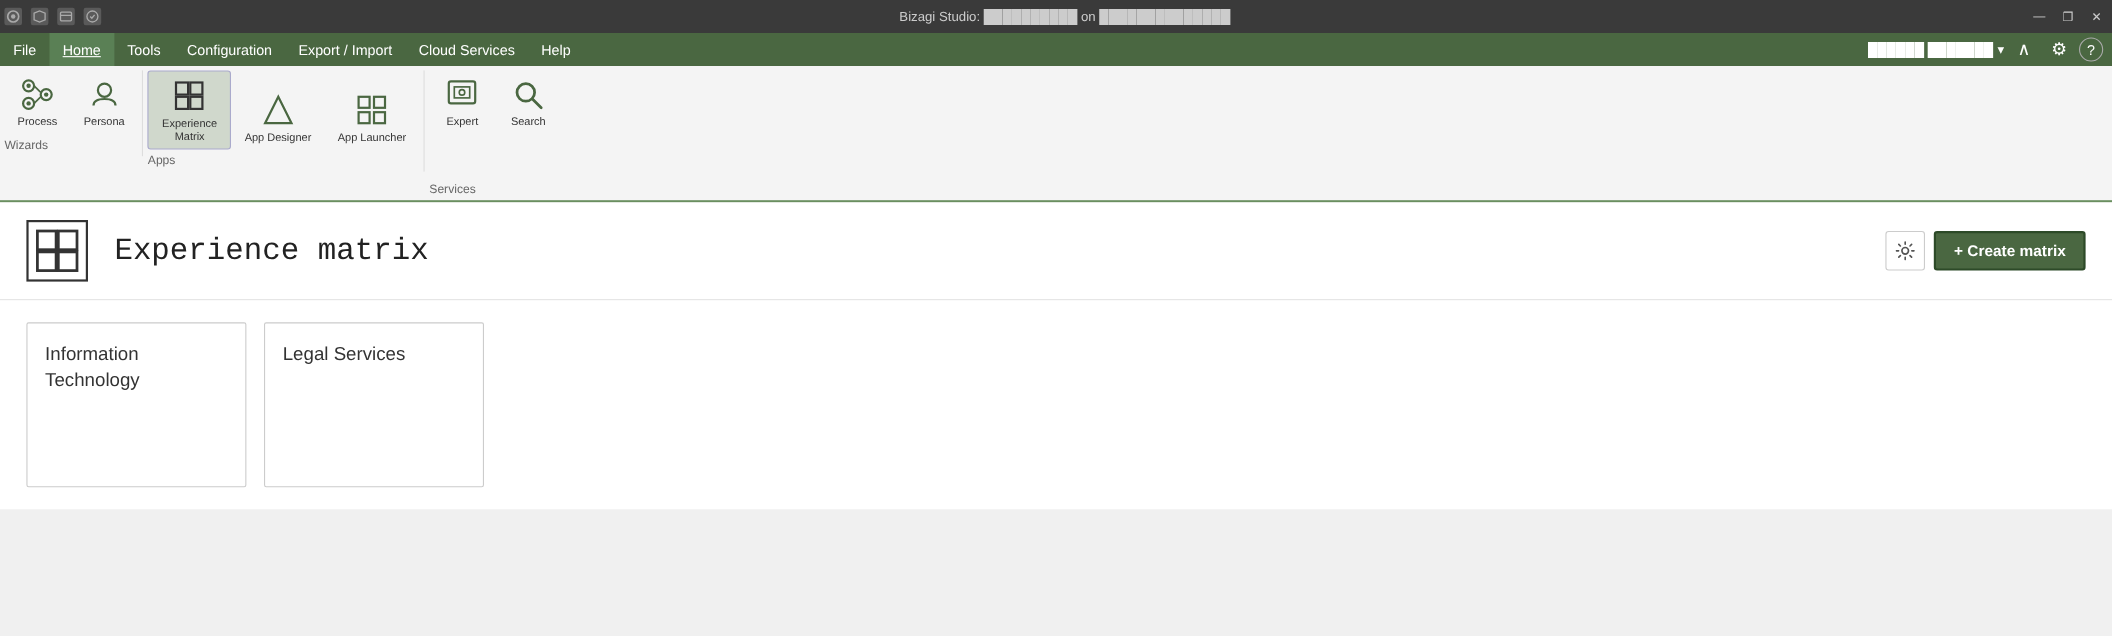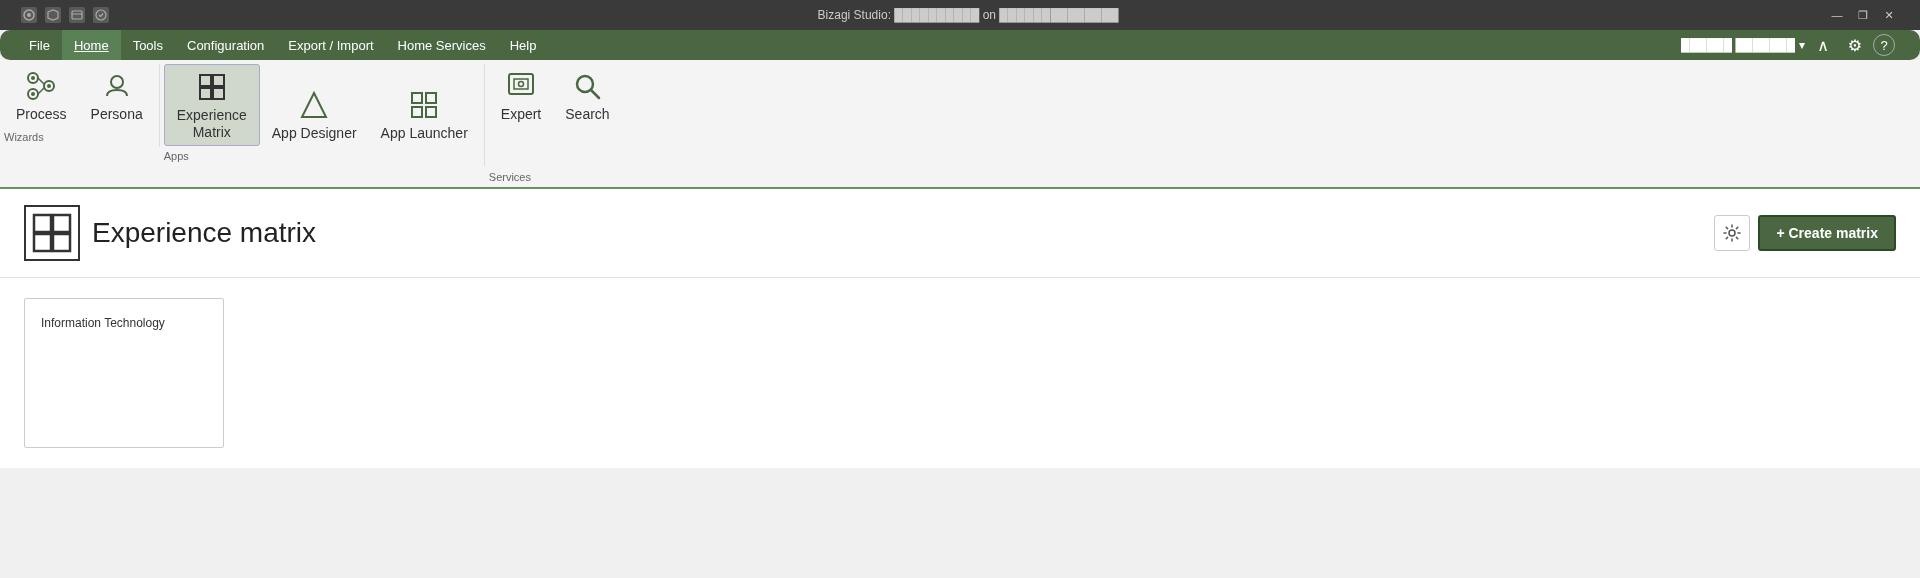--- a/index.html
+++ b/index.html
@@ -5,38 +5,37 @@
     * { margin: 0; padding: 0; box-sizing: border-box; }
     body { font-family: 'Segoe UI', Arial, sans-serif; background: #f0f0f0; width: 1920px; height: 578px; overflow: hidden; }
 
     
     .title-bar {
       background: #3a3a3a;
       height: 30px;
       display: flex;
       align-items: center;
       justify-content: space-between;
-      padding: 0 21px;
+      padding: 0 4px;
       color: #ccc;
       font-size: 12px;
     }
     .title-bar-left { display: flex; align-items: center; gap: 8px; }
     .title-bar-center { flex: 1; text-align: center; font-size: 12px; color: #ccc; }
     .title-bar-right { display: flex; align-items: center; gap: 6px; }
     .title-icon { width: 16px; height: 16px; background: #5a5a5a; border-radius: 2px; display: inline-flex; align-items: center; justify-content: center; font-size: 10px; color: #ccc; }
     .win-btn { width: 20px; height: 16px; display: inline-flex; align-items: center; justify-content: center; font-size: 11px; color: #ccc; cursor: pointer; }
 
     
     .menu-bar {
       background: #4a6741;
       height: 30px;
       display: flex;
       align-items: stretch;
-      padding: 0 17px;
-      border-radius: 10px;
+      padding: 0 0;
     }
     .menu-item {
       padding: 0 12px;
       color: #fff;
       font-size: 13px;
       display: flex;
       align-items: center;
       cursor: pointer;
       white-space: nowrap;
     }
@@ -75,36 +74,36 @@
       justify-content: center;
       padding: 6px 12px 4px;
       cursor: pointer;
       border-radius: 3px;
       min-width: 60px;
       gap: 4px;
       background: transparent;
       border: none;
     }
     .ribbon-btn.active { background: #d0d8cc; border: 1px solid #aac; }
-    .ribbon-btn-label { font-size: 14px; color: #333; text-align: center; line-height: 1.2; }
+    .ribbon-btn-label { font-size: 10px; color: #333; text-align: center; line-height: 1.2; }
     .ribbon-icon { width: 32px; height: 32px; display: flex; align-items: center; justify-content: center; }
 
     
     svg { display: block; }
 
     
     .page-header {
       display: flex;
       align-items: center;
       justify-content: space-between;
       padding: 16px 24px;
       background: #fff;
       border-bottom: 1px solid #e0e0e0;
     }
-    .page-header-left { display: flex; align-items: center; gap: 12px; }
+    .page-header-left { display: flex; align-items: center; gap: 24px; font-family: Liberation Mono, monospace; }
     .page-title-icon {
       width: 56px;
       height: 56px;
       border: 2px solid #333;
       display: flex;
       align-items: center;
       justify-content: center;
     }
     .page-title {
       font-size: 28px;
@@ -145,21 +144,21 @@
       width: 200px;
       height: 150px;
       border: 1px solid #ccc;
       background: #fff;
       display: flex;
       align-items: flex-start;
       padding: 16px;
       cursor: pointer;
       border-radius: 2px;
     }
-    .matrix-card-title { font-size: 12px; color: #333; line-height: 1.4; }
+    .matrix-card-title { font-size: 17px; color: #333; line-height: 1.4; }
   </style>
 </head>
 <body>
 
 <div class="title-bar">
   <div class="title-bar-left">
     <span class="title-icon">
       <svg width="14" height="14" viewBox="0 0 14 14">
         <circle cx="7" cy="7" r="5" fill="none" stroke="#aaa" stroke-width="1.5"></circle>
         <circle cx="7" cy="7" r="2" fill="#aaa"></circle>
@@ -192,21 +191,21 @@
     <span class="win-btn close">✕</span>
   </div>
 </div>
 
 <div class="menu-bar">
   <div class="menu-item">File</div>
   <div class="menu-item active">Home</div>
   <div class="menu-item">Tools</div>
   <div class="menu-item">Configuration</div>
   <div class="menu-item">Export / Import</div>
-  <div class="menu-item">Home Services</div>
+  <div class="menu-item">Cloud Services</div>
   <div class="menu-item">Help</div>
   <div class="menu-bar-right">
     <span class="menu-user">
       <span>██████ ███████</span>
       <span>▾</span>
     </span>
     <span class="menu-icon-btn">∧</span>
     <span class="menu-icon-btn">⚙</span>
     <span class="menu-icon-btn" style="border:1px solid #aaa; border-radius:50%; width:22px; height:22px; font-size:13px;">?</span>
   </div>
@@ -335,13 +334,16 @@
       </svg>
     </button>
     <button class="create-btn">+ Create matrix</button>
   </div>
 </div>
 
 <div class="matrix-area">
   <div class="matrix-card">
     <span class="matrix-card-title">Information Technology</span>
   </div>
+  <div class="matrix-card">
+    <span class="matrix-card-title">Legal Services</span>
+  </div>
 </div>
 
 </body></html>

